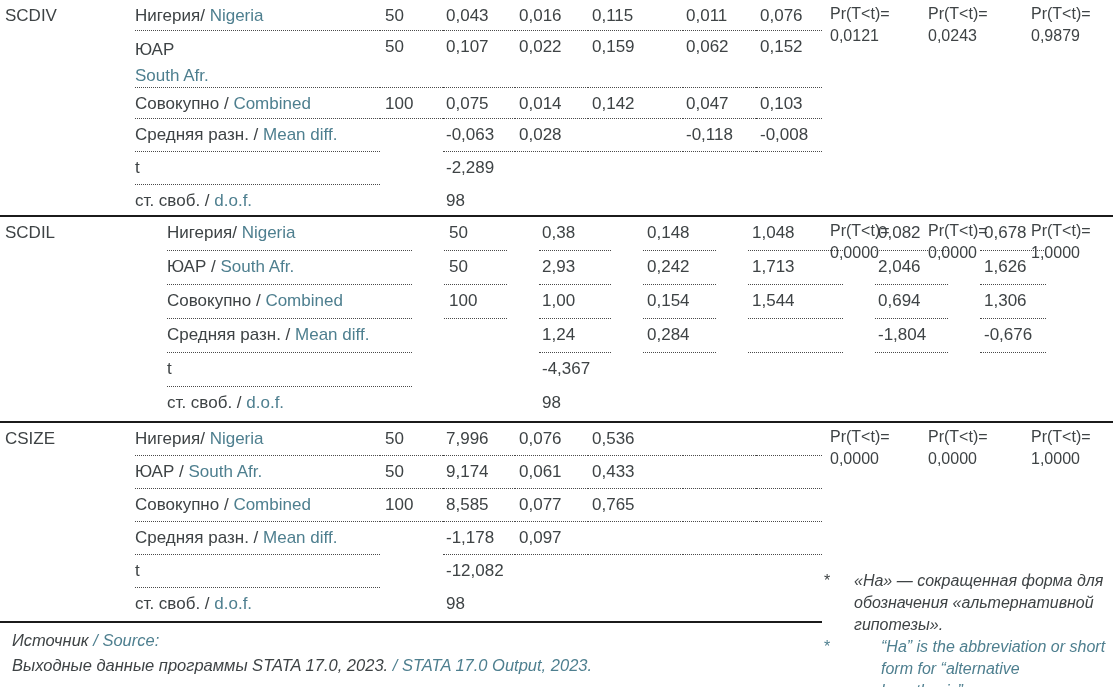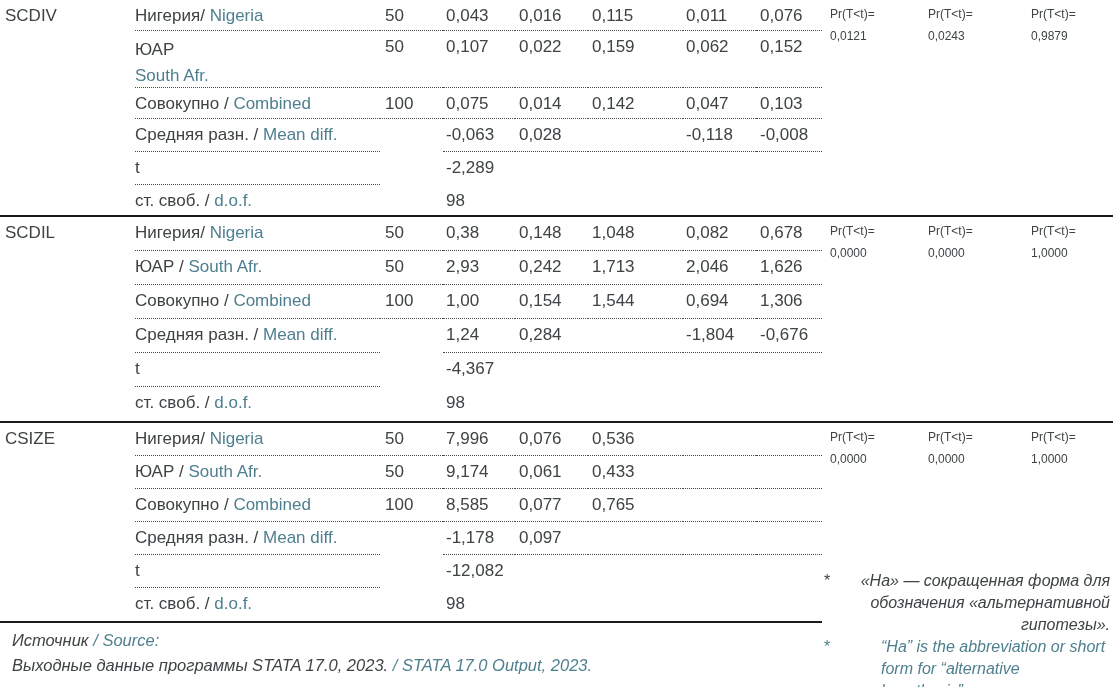--- a/index.html
+++ b/index.html
@@ -10,26 +10,26 @@
   .c{box-sizing:border-box;flex:none;padding-top:6px;overflow:visible;white-space:nowrap;}
   .cv{width:135px;padding-left:5px;}
   .cl{width:245px;}
   .cn{width:63px;padding-left:5px;}
   .cm{width:72px;padding-left:3px;}
   .cse{width:73px;padding-left:4px;}
   .csd{width:95px;padding-left:4px;}
   .clo{width:73px;padding-left:3px;}
   .chi{width:66px;padding-left:4px;}
   .dot{border-bottom:1px dotted #4a4a4a;}
-  .h31{height:31px;} .h57{height:57px;} .h33{height:33px;} .h34{height:34px;} .h30{height:30px;}
+  .h31{height:31px;} .h57{height:57px;} .h33{height:33px;} .h34{height:34px;gap:32px;} .h30{height:30px;}
   .en{color:#4e7f8f;}
   .stack span{display:block;line-height:26px;}
   .sep{height:2px;background:#1b1b1b;width:1113px;}
   .sep-short{height:2px;background:#1b1b1b;width:822px;}
-  .pr{position:absolute;top:3px;font-size:12px;line-height:22px;color:#3e4345;}
+  .pr{position:absolute;top:3px;font-size:16px;line-height:22px;color:#3e4345;}
   .pr1{left:830px;} .pr2{left:928px;} .pr3{left:1031px;}
   #footnotes{position:absolute;left:824px;top:570px;width:286px;font-style:italic;font-size:16px;line-height:22px;}
   .fn{display:flex;}
   .fn .marker{width:30px;flex:none;font-style:normal;}
   .fn-ru{color:#3e4345;}
   .fn-en{color:#4e7f8f;}
   .fn-en .marker{color:#4e7f8f;}
   #source{position:absolute;left:4px;top:628px;font-style:italic;font-size:16.5px;line-height:25px;color:#3e4345;margin-left:8px;}
 </style>
 </head>
@@ -267,21 +267,21 @@
         <div>Pr(T&lt;t)=</div>
         <div>1,0000</div>
       </div>
   </div>
 
   <div class="sep-short"></div>
 
   <div id="footnotes">
     <div class="fn fn-ru">
       <div class="marker">*</div>
-      <div style="white-space:normal;text-align:right;">«На» — сокращенная форма для обозначения «альтернативной гипотезы».</div>
+      <div style="white-space:normal;">«На» — сокращенная форма для обозначения «альтернативной гипотезы».</div>
     </div>
     <div class="fn fn-en">
       <div class="marker">*</div>
       <div style="white-space:normal;margin-left:27px;">“Ha” is the abbreviation or short form for “alternative hypothesis”.</div>
     </div>
   </div>
 
   <div id="source">
     <div><span>Источник</span><span class="en"> / Source:</span></div>
     <div><span>Выходные данные программы STATA 17.0, 2023. </span><span class="en"> / STATA 17.0 Output, 2023.</span></div>

